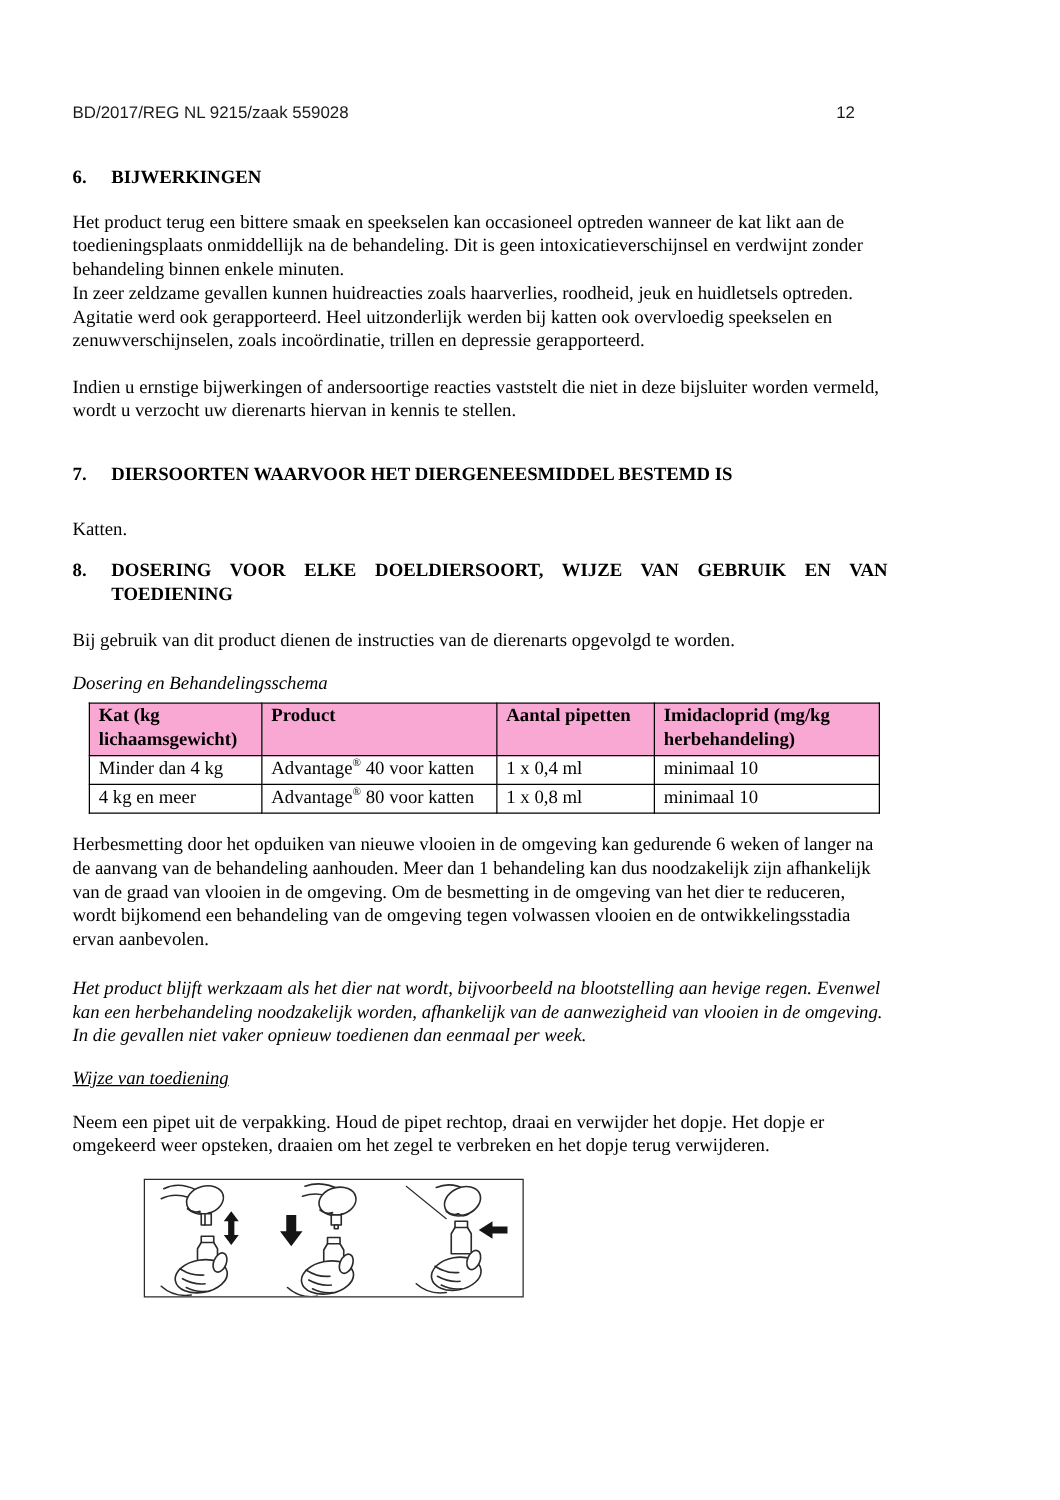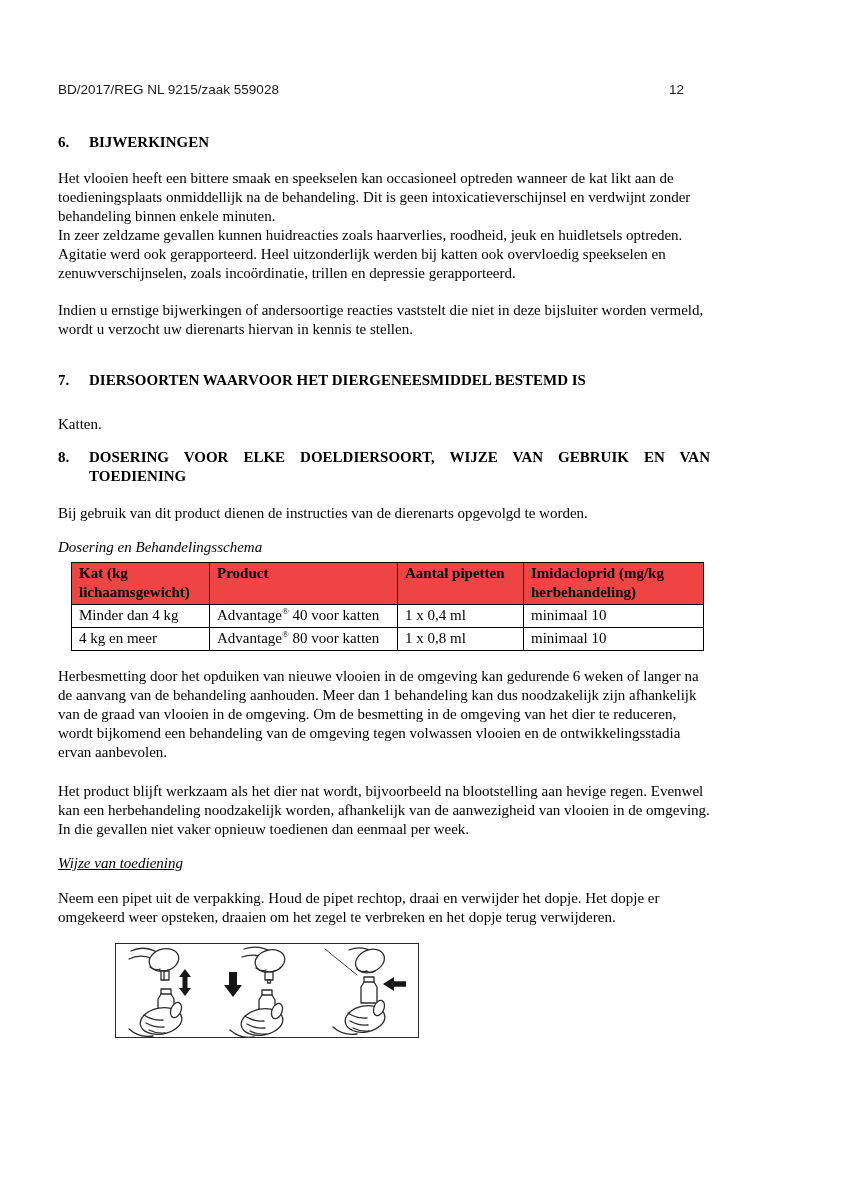--- a/index.html
+++ b/index.html
@@ -30,35 +30,35 @@
   .mt-h6{margin-top:36px;}
   .mt-p1{margin-top:17px;}
   .mt-p2{margin-top:18px;}
   .mt-h7{margin-top:32px;}
   .mt-kat{margin-top:25px;}
   .mt-h8{margin-top:14px;}
   .mt-intro{margin-top:18px;}
   .mt-cap1{margin-top:15px;}
   .mt-table{margin-top:5px;}
   .mt-herb{margin-top:16px;}
-  .mt-water{margin-top:20px;}
+  .mt-water{margin-top:20px;font-style:italic;}
   .mt-cap2{margin-top:15px;text-decoration:underline;}
   .mt-neem{margin-top:16px;}
   .mt-fig{margin-top:16px;}
 
   
   table.dose-table{
     border-collapse:collapse;margin-left:13px;width:632px;
     font-size:15px;line-height:19px;table-layout:fixed;
   }
   .dose-table th,.dose-table td{
     border:1.6px solid #000;padding:1px 7px 2px 7px;
     vertical-align:top;text-align:left;font-size:15px;
   }
-  .dose-table th{background:#ef4444;font-weight:bold;}
+  .dose-table th{background:#f9a8d4;font-weight:bold;}
   .dose-table sup{font-size:9px;line-height:0;}
   .c1{width:138px;} .c2{width:188px;} .c3{width:126px;} .c4{width:180px;}
 
   
   .figure-box{
     width:302px;height:93px;border:1.6px solid #2a2a2a;margin-left:57px;
     background:#fff;
   }
   .figure-box svg{display:block;}
   .ln{fill:none;stroke:#2b2b2b;stroke-width:1.3;stroke-linecap:round;stroke-linejoin:round;}
@@ -75,21 +75,21 @@
     <span>BD/2017/REG NL 9215/zaak 559028</span>
     <span class="pagenum">12</span>
   </div>
 
   <div class="heading mt-h6">
     <span class="num">6.</span>
     <div class="htxt">BIJWERKINGEN</div>
   </div>
 
   <div class="para mt-p1">
-    <div>Het vlooien heeft een bittere smaak en speekselen kan occasioneel optreden wanneer de kat likt aan de toedieningsplaats onmiddellijk na de behandeling. Dit is geen intoxicatieverschijnsel en verdwijnt zonder behandeling binnen enkele minuten.</div>
+    <div>Het product terug een bittere smaak en speekselen kan occasioneel optreden wanneer de kat likt aan de toedieningsplaats onmiddellijk na de behandeling. Dit is geen intoxicatieverschijnsel en verdwijnt zonder behandeling binnen enkele minuten.</div>
     <div>In zeer zeldzame gevallen kunnen huidreacties zoals haarverlies, roodheid, jeuk en huidletsels optreden. Agitatie werd ook gerapporteerd. Heel uitzonderlijk werden bij katten ook overvloedig speekselen en zenuwverschijnselen, zoals incoördinatie, trillen en depressie gerapporteerd.</div>
   </div>
 
   <div class="para mt-p2">
     <div>Indien u ernstige bijwerkingen of andersoortige reacties vaststelt die niet in deze bijsluiter worden vermeld, wordt u verzocht uw dierenarts hiervan in kennis te stellen.</div>
   </div>
 
   <div class="heading mt-h7">
     <span class="num">7.</span>
     <div class="htxt">DIERSOORTEN WAARVOOR HET DIERGENEESMIDDEL BESTEMD IS</div>

